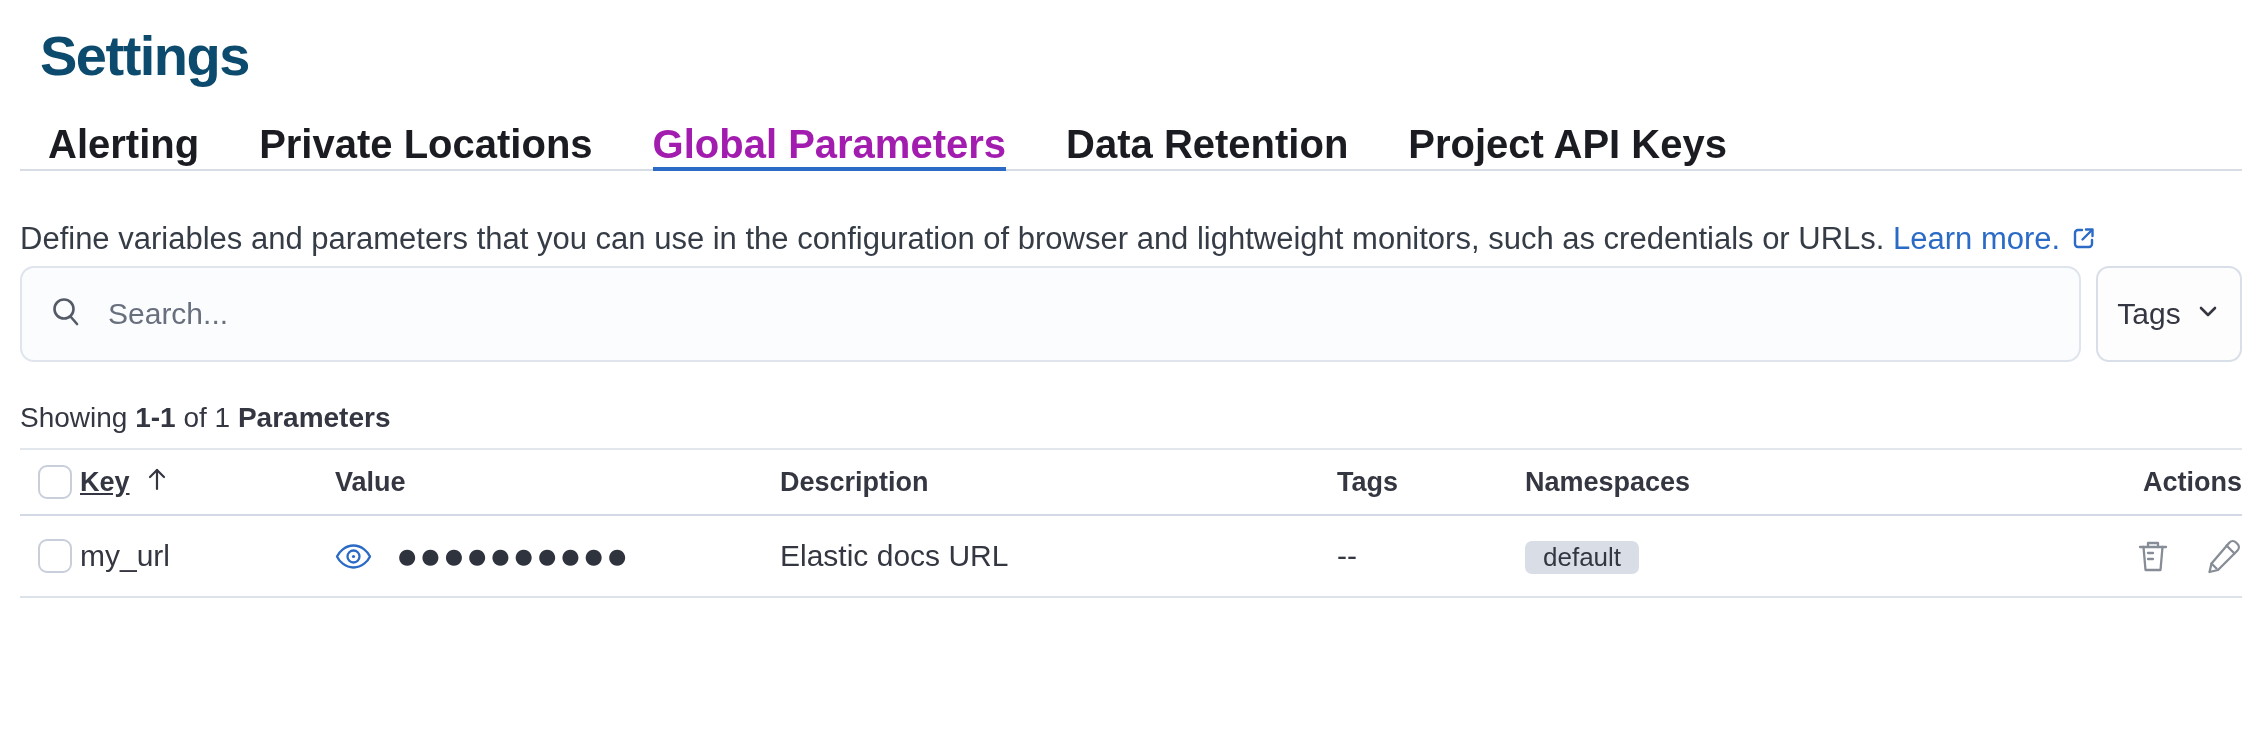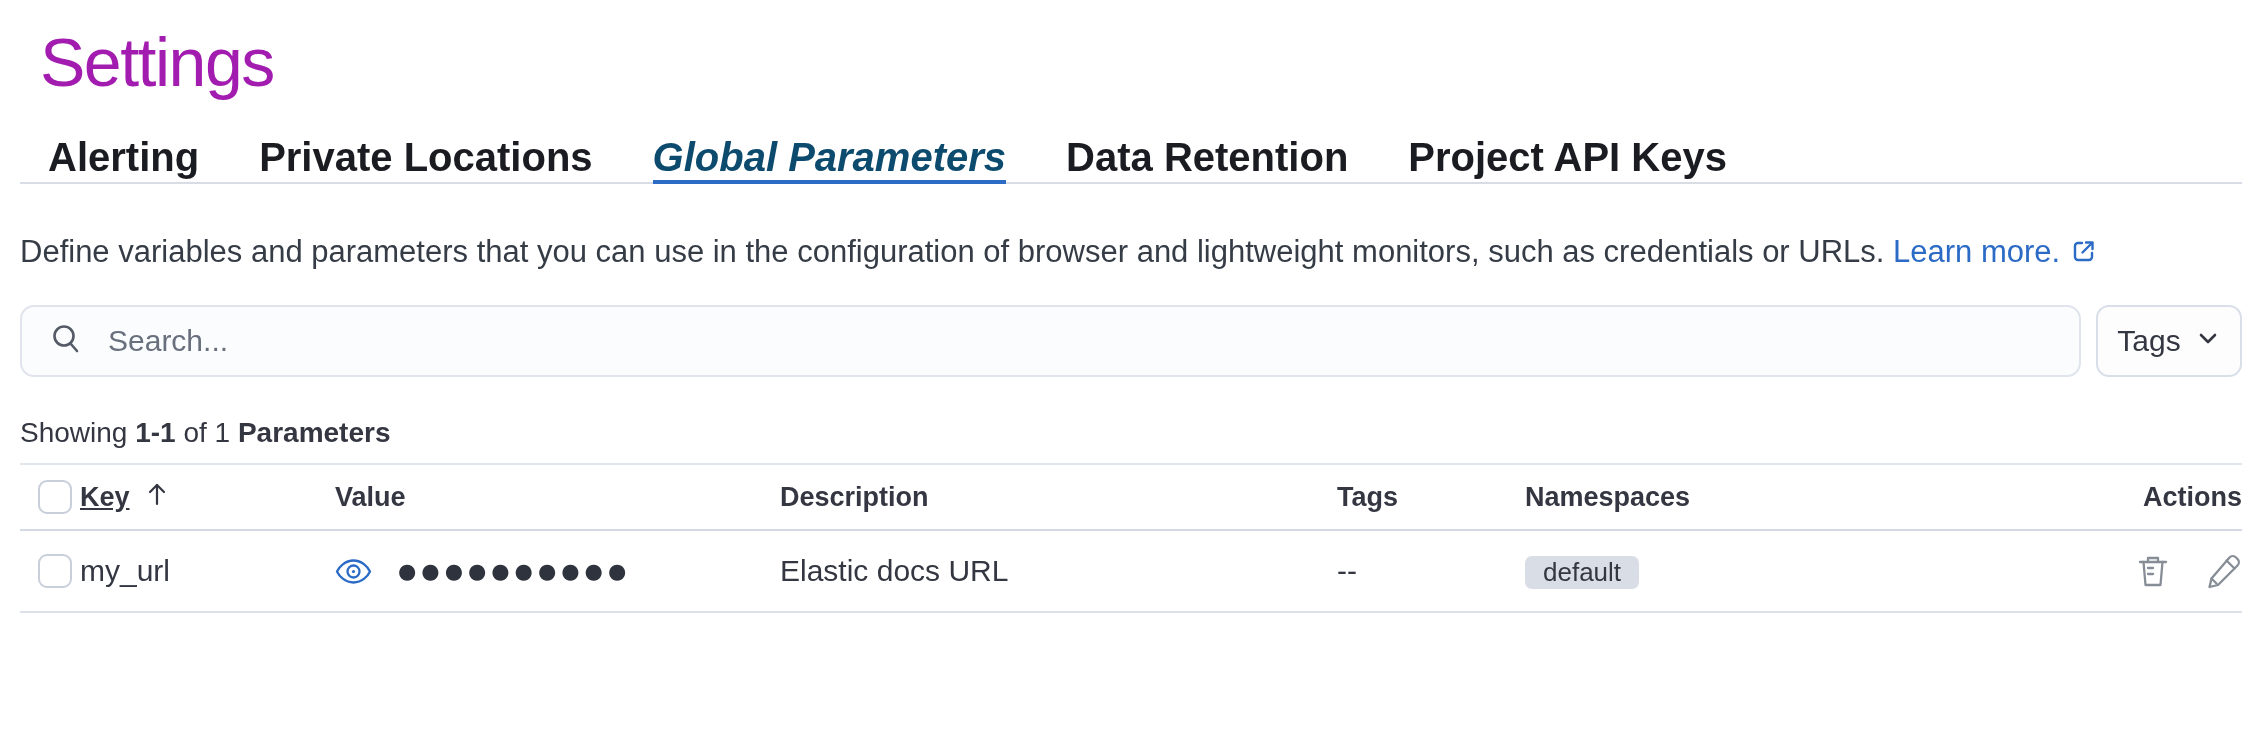--- a/index.html
+++ b/index.html
@@ -1,37 +1,37 @@
 <!DOCTYPE html>
 <html><head>
 <meta charset="utf-8">
 <style>
   * { margin:0; padding:0; box-sizing:border-box; }
   html,body { width:2262px; height:754px; background:#fff; overflow:hidden;
     font-family:"Liberation Sans","DejaVu Sans",sans-serif; color:#343741; }
   .page { padding:26px 20px 0 20px; }
 
   
-  .page-title { margin-left:20px; font-size:68px; font-weight:400; color:#a21caf;
+  .page-title { margin-left:20px; font-size:56px; font-weight:700; color:#0c4a6e;
     letter-spacing:-1.5px; line-height:1.08; }
 
   
   .tabs { margin-top:36px; padding-left:28px; display:flex; gap:60px;
     border-bottom:2px solid #d7dce5; }
   .tab { font-size:40px; font-weight:700; color:#1a1c21; 
     border-bottom:4px solid transparent; margin-bottom:-2px; cursor:pointer; white-space:nowrap; }
-  .tab.active { color:#0c4a6e; border-bottom-color:#2b6bc6;font-style:italic; }
+  .tab.active { color:#a21caf; border-bottom-color:#2b6bc6; }
 
   
   .desc { margin-top:44px; font-size:31px; line-height:48px; color:#353c46; max-width:2238px; }
   .desc .link { color:#2b6bc6; cursor:pointer; }
   .ext-icon { display:inline-block; vertical-align:-3px; margin-left:10px; }
 
   
-  .toolbar { margin-top:26px; display:flex; gap:15px; height:72px; align-items:stretch; }
+  .toolbar { display:flex; gap:15px; height:96px; align-items:stretch; }
   .search-box { flex:1; display:flex; align-items:center; gap:24px; padding:0 26px;
     background:#fbfcfe; border:2px solid #dfe4ed; border-radius:14px; }
   .search-box input { flex:1; border:none; outline:none; background:transparent;
     font-size:30px; color:#343741; font-family:inherit; }
   .search-box input::placeholder { color:#69707d; opacity:1; }
   .tags-btn { width:146px; display:flex; align-items:center; justify-content:center; gap:14px;
     background:#fdfdfe; border:2px solid #d9dfe9; border-radius:13px;
     font-size:30px; font-weight:500; color:#343741; cursor:pointer; }
   .create-btn { display:flex; align-items:center; gap:18px; padding:0 36px;
     background:#2f6fd0; border:none; border-radius:13px; color:#fff;

